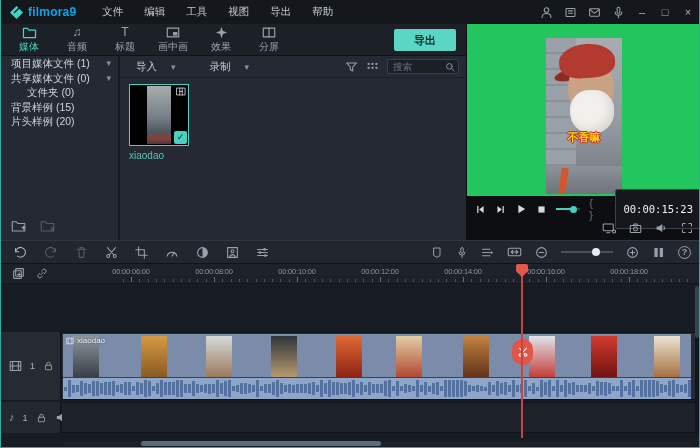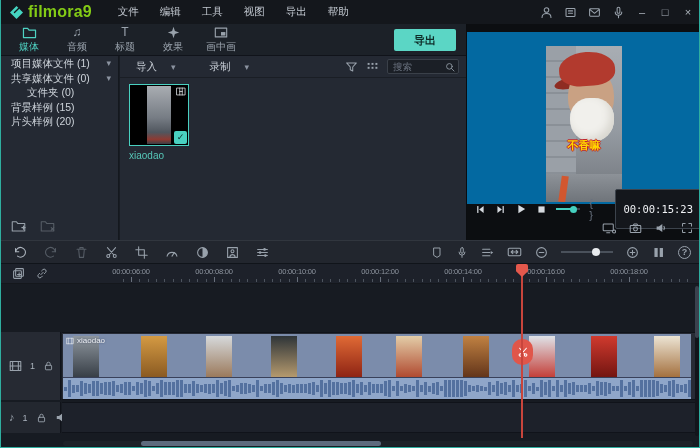--- a/index.html
+++ b/index.html
@@ -11,21 +11,21 @@
     border-left:1px solid #2fae9f;border-right:1px solid #2fae9f;border-bottom:1px solid #2fae9f;
   }
   .abs{position:absolute;}
   svg{fill:none;stroke:#99a2ac;stroke-width:1.3;stroke-linecap:round;stroke-linejoin:round;display:block;}
   svg .f{fill:#99a2ac;stroke:none;}
   .dim svg{stroke:#565d66;}
 
   
   .titlebar{left:0;top:0;width:700px;height:24px;background:#14171c;display:flex;align-items:center;}
   .logo{display:flex;align-items:center;gap:5px;margin-left:9px;}
-  .logo-text{color:#84cc16;font-weight:bold;font-size:16px;letter-spacing:.2px;}
+  .logo-text{color:#0ea5e9;font-weight:bold;font-size:12px;letter-spacing:.2px;}
   .menus{display:flex;gap:21px;margin-left:26px;}
   .menus span{color:#c2c8d0;font-size:10.5px;cursor:default;}
   .win-title{position:absolute;left:300px;top:0;width:180px;height:24px;line-height:24px;text-align:center;color:#cdd3da;font-size:10.5px;white-space:nowrap;}
   .tb-right{position:absolute;right:7px;top:0;height:24px;display:flex;align-items:center;gap:11px;}
   .tb-right .wbtn{color:#aeb5bd;font-size:11px;width:12px;text-align:center;}
 
   
   .tabbar{left:0;top:24px;width:465px;height:32px;background:#1c2128;border-bottom:1px solid #10131a;display:flex;align-items:center;padding-left:6px;gap:4px;}
   .tab{display:flex;flex-direction:column;align-items:center;justify-content:center;gap:1px;min-width:44px;height:32px;padding:0 5px;cursor:pointer;}
   .tab .tlabel{font-size:10px;color:#9aa3ad;}
@@ -53,21 +53,21 @@
   .searchbox input::placeholder{color:#6b7380;}
   .media-card{position:absolute;left:9px;top:28px;width:60px;height:62px;background:#000;border:1px solid #49d0c0;cursor:pointer;}
   .media-card .scene{position:absolute;left:17px;top:1px;width:24px;height:58px;}
   .media-card .type-ic{position:absolute;right:2px;top:2px;}
   .media-card .chk{position:absolute;right:1px;bottom:1px;width:13px;height:13px;background:#49d0c0;border-radius:2px;color:#0f2d29;font-size:9px;line-height:13px;text-align:center;font-weight:bold;}
   .media-name{position:absolute;left:9px;top:94px;font-size:10px;color:#56c7b8;}
 
   
   .vdivider{left:465px;top:24px;width:1px;height:216px;background:#0b0d10;}
   .preview{left:466px;top:24px;width:234px;height:216px;background:#0c0e11;}
-  .screen{position:absolute;left:0;top:8px;width:234px;height:172px;background:#0369a1;}
+  .screen{position:absolute;left:0;top:0;width:234px;height:172px;background:#22c55e;}
   .video{position:absolute;left:79px;top:14px;width:76px;height:156px;background:linear-gradient(180deg,#a8adb3 0%,#949aa1 55%,#70757b 100%);overflow:hidden;}
   .video .tile{position:absolute;left:0;top:0;width:30px;height:100%;background:repeating-linear-gradient(180deg,#9aa0a7 0 14px,#8a9097 14px 16px);}
   .video .cap{position:absolute;left:13px;top:6px;width:56px;height:34px;background:#b23a2e;border-radius:50% 50% 40% 40%;transform:rotate(-4deg);}
   .video .capbrim{position:absolute;left:8px;top:30px;width:38px;height:12px;background:#8e2c22;border-radius:50%;transform:rotate(-14deg);}
   .video .face{position:absolute;left:22px;top:22px;width:46px;height:58px;background:#c9a183;border-radius:48%;}
   .video .mask{position:absolute;left:24px;top:52px;width:44px;height:44px;background:#f1f0ec;border-radius:46% 46% 52% 52%;box-shadow:inset -4px -4px 8px #d8d6cf;}
   .video .body{position:absolute;left:0;bottom:0;width:100%;height:28px;background:linear-gradient(180deg,#8d9298,#6f747a);}
   .video .strap{position:absolute;left:14px;bottom:0;width:7px;height:26px;background:#d2572f;transform:rotate(8deg);}
   .caption{position:absolute;left:0;top:92px;width:100%;text-align:center;font-size:11px;font-weight:bold;color:#ffd400;
     text-shadow:-1px 0 #c1272d,1px 0 #c1272d,0 -1px #c1272d,0 1px #c1272d;}
@@ -189,34 +189,43 @@
     <div class="tab">
       <span class="ticon">♫</span>
       <span class="tlabel">音频</span>
     </div>
     <div class="tab">
       <span class="ticon">T</span>
       <span class="tlabel">标题</span>
     </div>
     <div class="tab">
       <span class="ticon">
+          <svg width="14" height="13" viewBox="0 0 16 14">
+            <rect x="1.5" y="2" width="13" height="10"></rect>
+            <rect class="f" x="8" y="6.5" width="5" height="4"></rect>
+          </svg>
+        </span>
+      <span class="tlabel">画中画</span>
+    </div>
+    <div class="tab">
+      <span class="ticon">
           <svg width="13" height="13" viewBox="0 0 16 16">
             <path class="f" d="M8 1l1.7 5.3L15 8l-5.3 1.7L8 15 6.3 9.7 1 8l5.3-1.7z"></path>
           </svg>
         </span>
       <span class="tlabel">效果</span>
     </div>
     <div class="tab">
       <span class="ticon">
           <svg width="14" height="13" viewBox="0 0 16 14">
             <rect x="1.5" y="2" width="13" height="10"></rect>
-            <rect class="f" x="8" y="6.5" width="5" height="4"></rect>
-          </svg>
-        </span>
-      <span class="tlabel">画中画</span>
+            <path d="M8 2v10"></path>
+          </svg>
+        </span>
+      <span class="tlabel">分屏</span>
     </div>
     <button class="export-btn">导出</button>
   </div>
 
   <div class="sidebar abs">
     <div class="sb-item">
       <span>项目媒体文件 (1)</span>
       <span class="chev">▾</span>
     </div>
     <div class="sb-item">

